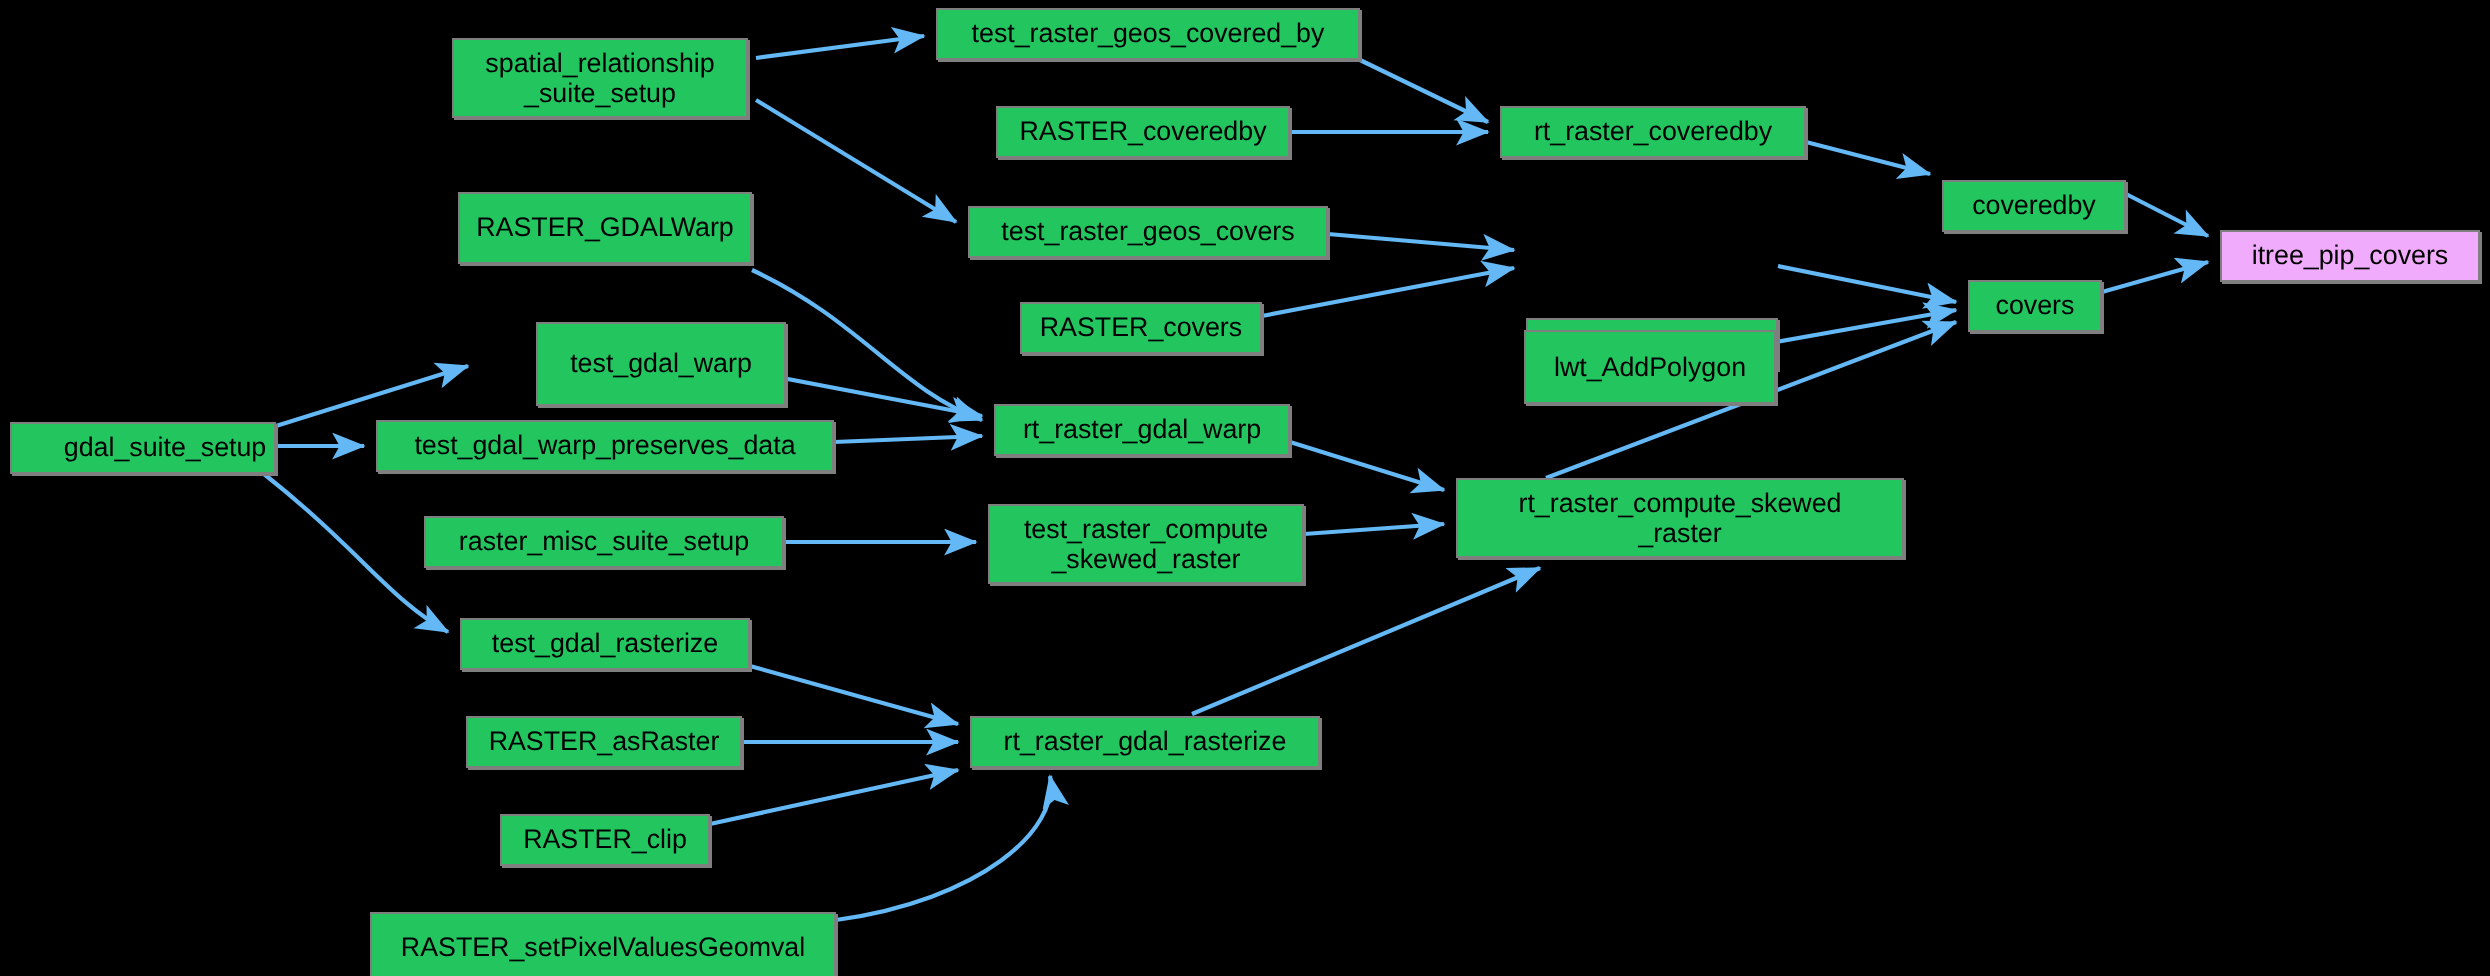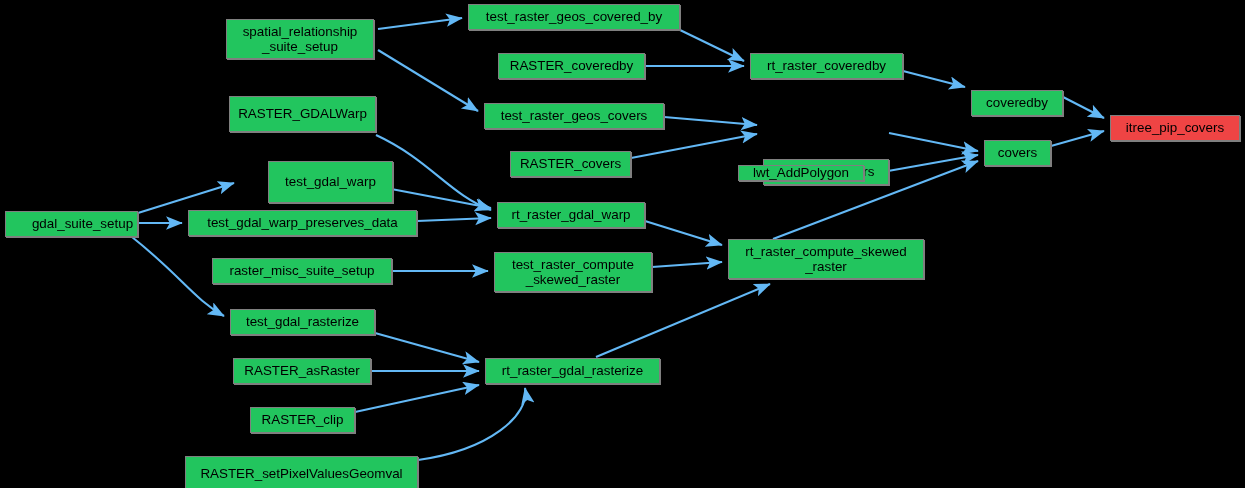--- a/index.html
+++ b/index.html
@@ -34,21 +34,21 @@
     justify-content: center;
     text-align: center;
     color: #000000;
     font-size: 13.4px;
     line-height: 15.5px;
     letter-spacing: 0px;
     white-space: pre-line;
     padding: 0 4px;
   }
   .node.highlight {
-    background: #ef4444;
+    background: #f0abfc;
   }
 </style>
 </head>
 <body>
 
 <div id="graph">
   <svg id="edge-layer" viewBox="0 0 1245 488">
     <defs>
       <marker id="arrow" markerWidth="9" markerHeight="9" refX="7.6" refY="3.2" orient="auto" markerUnits="strokeWidth">
         <path d="M0,0 L8,3.2 L0,6.4 L1.8,3.2 z" fill="#63b8f5"></path>
@@ -90,25 +90,25 @@
       <div class="node" style="left: 498px; top: 53px; width: 147px; height: 26px;">RASTER_coveredby</div>
       <div class="node" style="left: 750px; top: 53px; width: 153px; height: 26px;">rt_raster_coveredby</div>
       <div class="node" style="left: 971px; top: 78px; width: 92px; height: 26px; margin-top: 12px;">coveredby</div>
       <div class="node highlight" style="left: 1110px; top: 115px; width: 130px; height: 26px;">itree_pip_covers</div>
       <div class="node" style="left: 229px; top: 96px; width: 147px; height: 36px;">RASTER_GDALWarp</div>
       <div class="node" style="left: 484px; top: 103px; width: 180px; height: 26px;">test_raster_geos_covers</div>
       <div class="node" style="left: 763px; top: 115px; width: 126px; height: 26px; margin-top: 44px;">rt_raster_covers</div>
       <div class="node" style="left: 984px; top: 140px; width: 67px; height: 26px;">covers</div>
       <div class="node" style="left: 240px; top: 161px; width: 125px; height: 42px; margin-left: 28px;">test_gdal_warp</div>
       <div class="node" style="left: 510px; top: 151px; width: 121px; height: 26px;">RASTER_covers</div>
-      <div class="node" style="left: 738px; top: 165px; width: 126px; height: 16px;">lwt_AddPolygon</div>
+      <div class="node" style="left: 762px; top: 165px; width: 126px; height: 37px;">lwt_AddPolygon</div>
       <div class="node" style="left: 5px; top: 211px; width: 133px; height: 26px; padding-left: 26px;">gdal_suite_setup</div>
       <div class="node" style="left: 188px; top: 210px; width: 229px; height: 26px;">test_gdal_warp_preserves_data</div>
       <div class="node" style="left: 497px; top: 202px; width: 148px; height: 26px;">rt_raster_gdal_warp</div>
-      <div class="node" style="left: 728px; top: 239px; width: 196px; height: 40px;">rt_raster_compute_skewed
+      <div class="node" style="left: 728px; top: 239px; width: 224px; height: 40px;">rt_raster_compute_skewed
 _raster</div>
       <div class="node" style="left: 212px; top: 258px; width: 180px; height: 26px;">raster_misc_suite_setup</div>
       <div class="node" style="left: 494px; top: 252px; width: 158px; height: 40px;">test_raster_compute
 _skewed_raster</div>
       <div class="node" style="left: 230px; top: 309px; width: 145px; height: 26px;">test_gdal_rasterize</div>
       <div class="node" style="left: 233px; top: 358px; width: 138px; height: 26px;">RASTER_asRaster</div>
       <div class="node" style="left: 485px; top: 358px; width: 175px; height: 26px;">rt_raster_gdal_rasterize</div>
       <div class="node" style="left: 250px; top: 407px; width: 105px; height: 26px;">RASTER_clip</div>
       <div class="node" style="left: 185px; top: 456px; width: 233px; height: 36px;">RASTER_setPixelValuesGeomval</div>
     </div>

